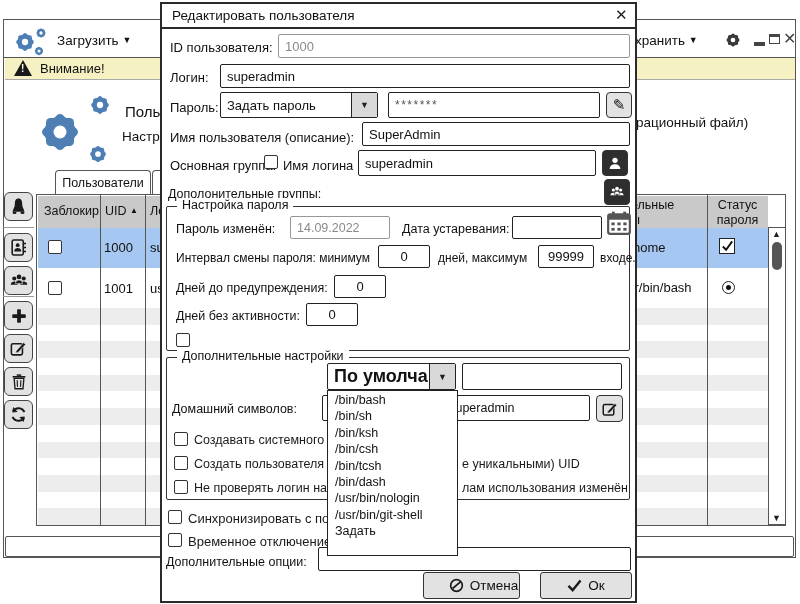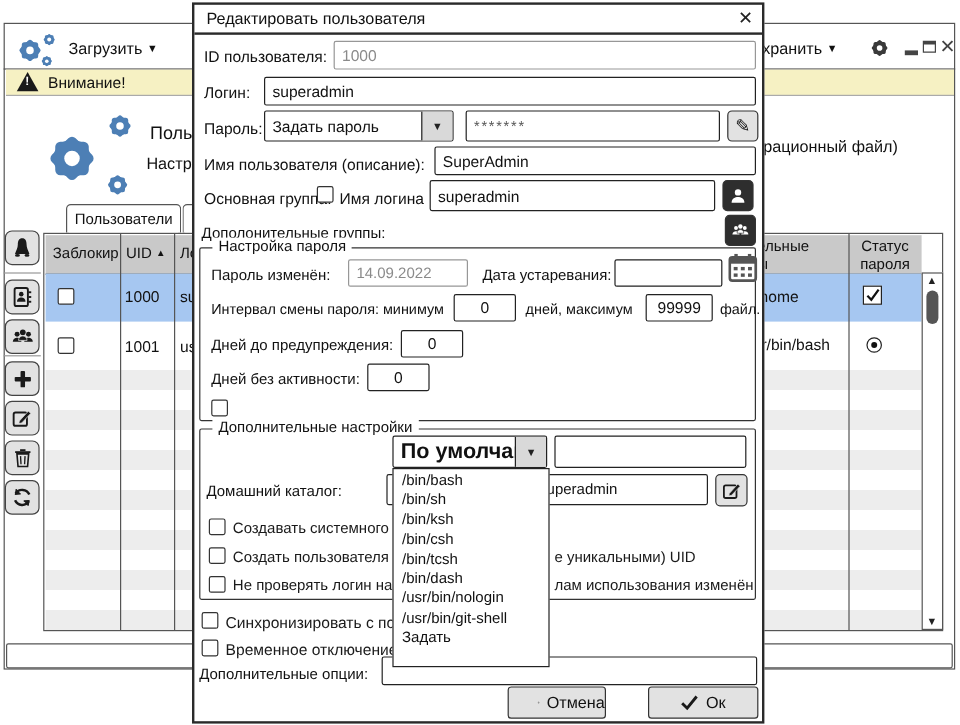--- a/index.html
+++ b/index.html
@@ -278,36 +278,36 @@
         <rect x="5" y="16.5" width="3" height="2.6"></rect>
             <rect x="10.5" y="16.5" width="3" height="2.6"></rect>
             <rect x="16" y="16.5" width="3" height="2.6"></rect>
           </g>
       </svg>
     </div>
     <div class="lb" style="left:14px;top:247px;font-size:12px;text-align:center;">Интервал смены пароля: минимум</div>
     <div class="inp" style="left:216px;top:241px;width:52px;height:23px;justify-content:center;">0</div>
     <div class="lb" style="left:276px;top:247px;font-size:12px;">дней,  максимум</div>
     <div class="inp" style="left:376px;top:241px;width:56px;height:23px;justify-content:center;">99999</div>
-    <div class="lb" style="left:438px;top:247px;font-size:12px;">файл.</div>
+    <div class="lb" style="left:438px;top:247px;font-size:12px;">входе.</div>
     <div class="lb" style="left:14px;top:277px;font-size:12.5px;text-align:center;">Дней до предупреждения:</div>
     <div class="inp" style="left:172px;top:271px;width:52px;height:23px;justify-content:center;">0</div>
     <div class="lb" style="left:14px;top:305px;font-size:12.5px;">Дней без активности:</div>
     <div class="inp" style="left:144px;top:299px;width:52px;height:23px;justify-content:center;">0</div>
     <div class="cb" style="left:14px;top:329px;"></div>
 
     <div class="fset" style="left:4px;top:353px;width:464px;height:143px;">
       <span class="legend">Дополнительные настройки</span>
     </div>
     <div class="combo" style="left:165px;top:359px;width:129px;height:27px;">
       <span class="val" style="font-size:18px;font-weight:bold;">По умолчанию</span>
       <span class="arr">▼</span>
     </div>
     <div class="inp" style="left:300px;top:359px;width:160px;height:27px;"></div>
-    <div class="lb" style="left:10px;top:398px;font-size:12.5px;">Домашний каталог:</div>
+    <div class="lb" style="left:10px;top:398px;font-size:12.5px;">Домашний символов:</div>
     <div class="inp" style="left:160px;top:391px;width:268px;height:26px;padding-left:88px;font-size:12.5px;">/home/superadmin</div>
     <div class="btn-sq" style="left:434px;top:391px;width:27px;height:27px;">
       <svg width="18" height="18" viewBox="0 0 24 24">
         <rect x="3" y="6" width="14" height="14" rx="2" fill="none" stroke="#1a1a1a" stroke-width="2"></rect>
         <path d="M9,15 L18.5,4.5 L21,7 L11.5,17 L8.5,17.7 Z" fill="#1a1a1a" stroke="#e2e2e2" stroke-width="0.8"></path>
       </svg>
     </div>
     <div class="cb" style="left:12px;top:428px;"></div>
     <div class="frag" style="left:32px;top:429px;">Создавать системного</div>
     <div class="cb" style="left:12px;top:452px;"></div>
@@ -318,21 +318,21 @@
     <div class="frag" style="left:300px;top:477px;">лам использования изменён</div>
 
     <div class="cb" style="left:6px;top:506px;"></div>
     <div class="frag" style="left:26px;top:507px;font-size:13px;">Синхронизировать с пол</div>
     <div class="cb" style="left:6px;top:529px;"></div>
     <div class="frag" style="left:26px;top:530px;font-size:13px;">Временное отключение</div>
 
     <div class="lb" style="left:4px;top:551px;font-size:12.5px;">Дополнительные опции:</div>
     <div class="inp" style="left:156px;top:543px;width:313px;height:24px;"></div>
 
-    <div class="btn-sq" style="left:261px;top:568px;width:82px;height:27px;border-radius:3px;font-size:13.5px;gap:6px;padding-left:24px;">
+    <div class="btn-sq" style="left:261px;top:568px;width:97px;height:27px;border-radius:3px;font-size:13.5px;gap:6px;padding-left:24px;">
       <svg width="15" height="15" viewBox="0 0 16 16">
         <circle cx="8" cy="8" r="6.2" fill="none" stroke="#1a1a1a" stroke-width="1.8"></circle>
         <line x1="3.8" y1="11.2" x2="12.2" y2="4.2" stroke="#1a1a1a" stroke-width="1.8"></line>
       </svg>
       <span>Отмена</span>
     </div>
     <div class="btn-sq" style="left:378px;top:568px;width:92px;height:27px;border-radius:3px;font-size:13.5px;gap:6px;">
       <svg width="15" height="13" viewBox="0 0 16 14">
         <path d="M1.5,7.5 L6,12 L14.5,1.5" fill="none" stroke="#1a1a1a" stroke-width="2.6"></path>
       </svg>

